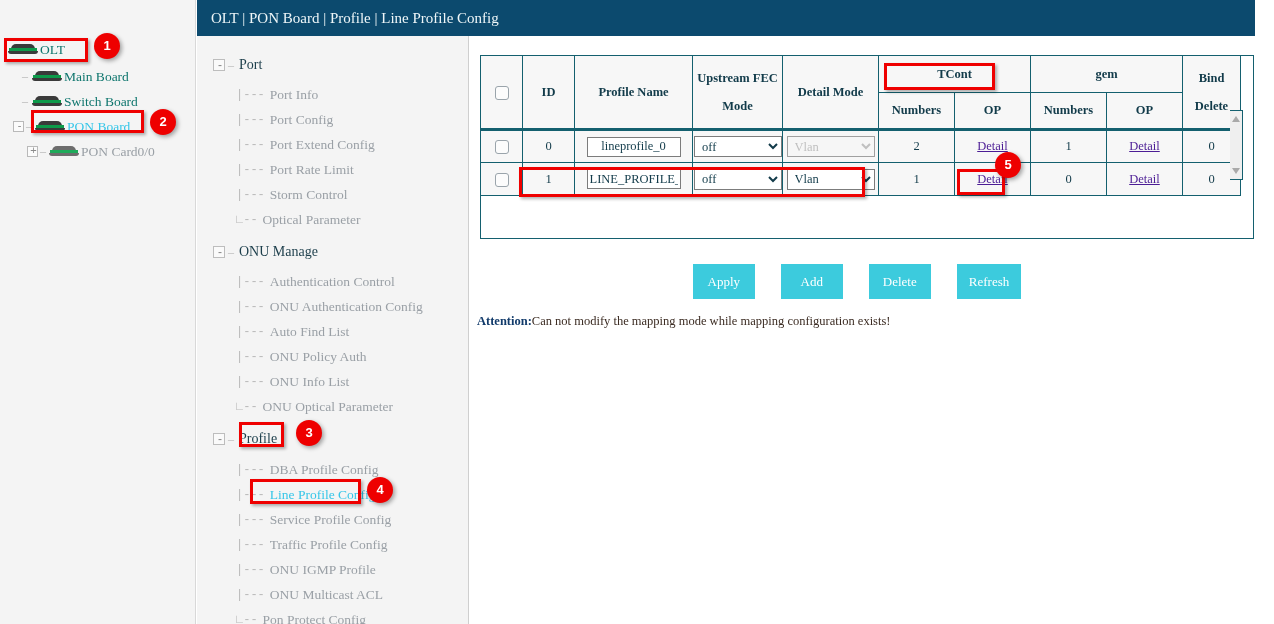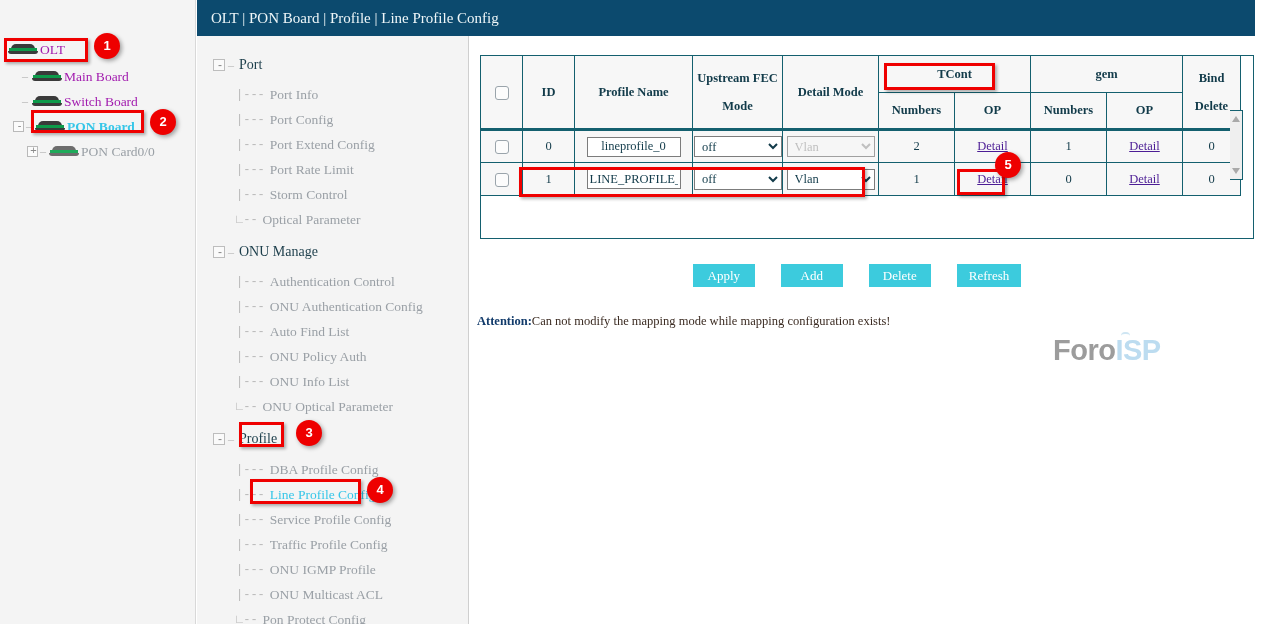--- a/index.html
+++ b/index.html
@@ -44,23 +44,23 @@
   }
 
   .tree-body { position: absolute; left: 0; top: 36px; width: 196px; }
 
   .tnode {
     position: relative; height: 25px;
     display: flex; align-items: center;
     font-size: 13.5px;
     white-space: nowrap;
   }
-  .tnode .lbl { color: #a21caf; }
+  .tnode .lbl { color: #0f766e; }
   .tnode.dim .lbl { color: #9aa0a6; text-align: center; }
-  .tnode.sel .lbl { color: #36c6e8; font-weight: bold; }
+  .tnode.sel .lbl { color: #36c6e8; }
 
   .dev-icon {
     display: inline-block; position: relative;
     width: 30px; height: 12px; margin-right: 2px;
     flex: none;
   }
   .dev-icon .top {
     position: absolute; left: 3px; top: 0; width: 24px; height: 5px;
     background: #3a3a3a; border-radius: 6px 6px 0 0;
   }
@@ -215,21 +215,21 @@
     border: 1px solid #14606f;
     pointer-events: none;
   }
 
   
   #btnrow {
     position: absolute; left: 0; top: 228px; width: 774px;
     display: flex; justify-content: center; gap: 26px;
   }
   .btn {
-    min-width: 62px; height: 23px;
+    min-width: 62px; height: 35px;
     background: #3ccbdd; color: #ffffff;
     border: none; font-size: 13px;
     font-family: "Liberation Serif", serif;
     cursor: pointer; line-height: 23px; text-align: center;
     padding: 0 12px;
   }
 
   #attention {
     position: absolute; left: 7px; top: 278px;
     font-size: 12.5px; color: #3b2b22;
@@ -534,24 +534,20 @@
     <button class="btn">Apply</button>
     <button class="btn">Add</button>
     <button class="btn">Delete</button>
     <button class="btn">Refresh</button>
   </div>
 
   <div id="attention">
     <b>Attention:</b><span>Can not modify the mapping mode while mapping configuration exists!</span>
   </div>
 
-  <div id="wm">
-    <span class="a">Foro</span><span class="b">ISP</span>
-    <span class="dot"></span>
-  </div>
 
 </div>
 
 <div class="redbox" style="left:4px;  top:38px;  width:84px;  height:24px;"></div>
 <div class="redbox" style="left:31px; top:110px; width:113px; height:23px;"></div>
 <div class="redbox" style="left:239px;top:422px; width:45px;  height:25px;"></div>
 <div class="redbox" style="left:250px;top:479px; width:111px; height:25px;"></div>
 <div class="redbox" style="left:884px;top:63px;  width:111px; height:27px;"></div>
 <div class="redbox" style="left:519px;top:167px; width:346px; height:30px;"></div>
 <div class="redbox" style="left:957px;top:169px; width:48px;  height:26px;"></div>

